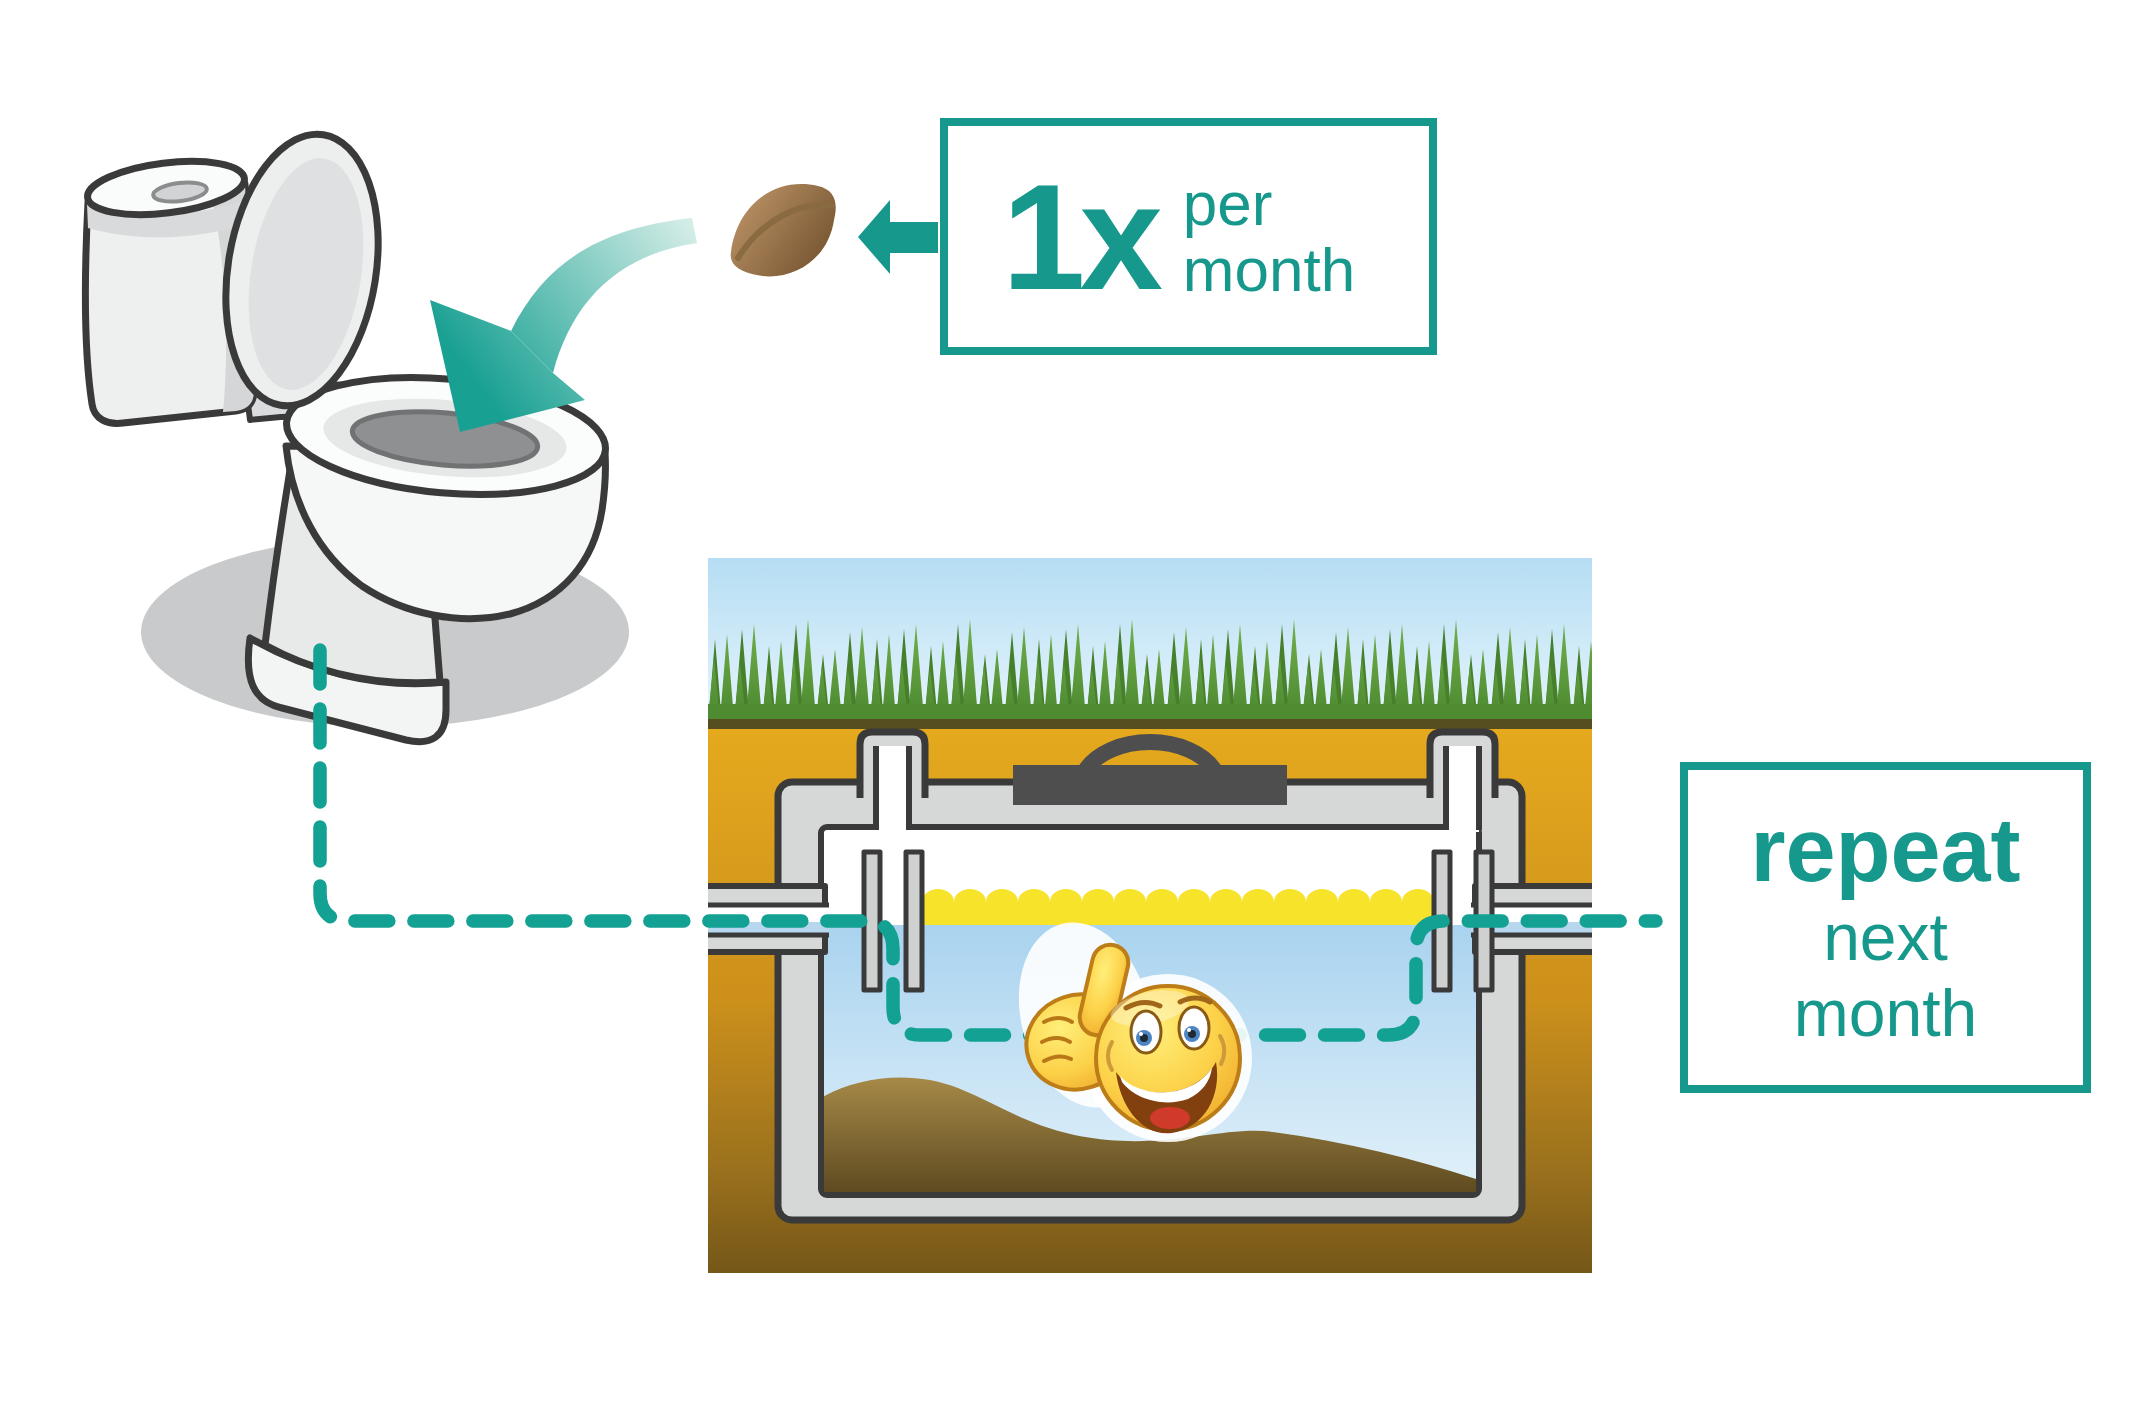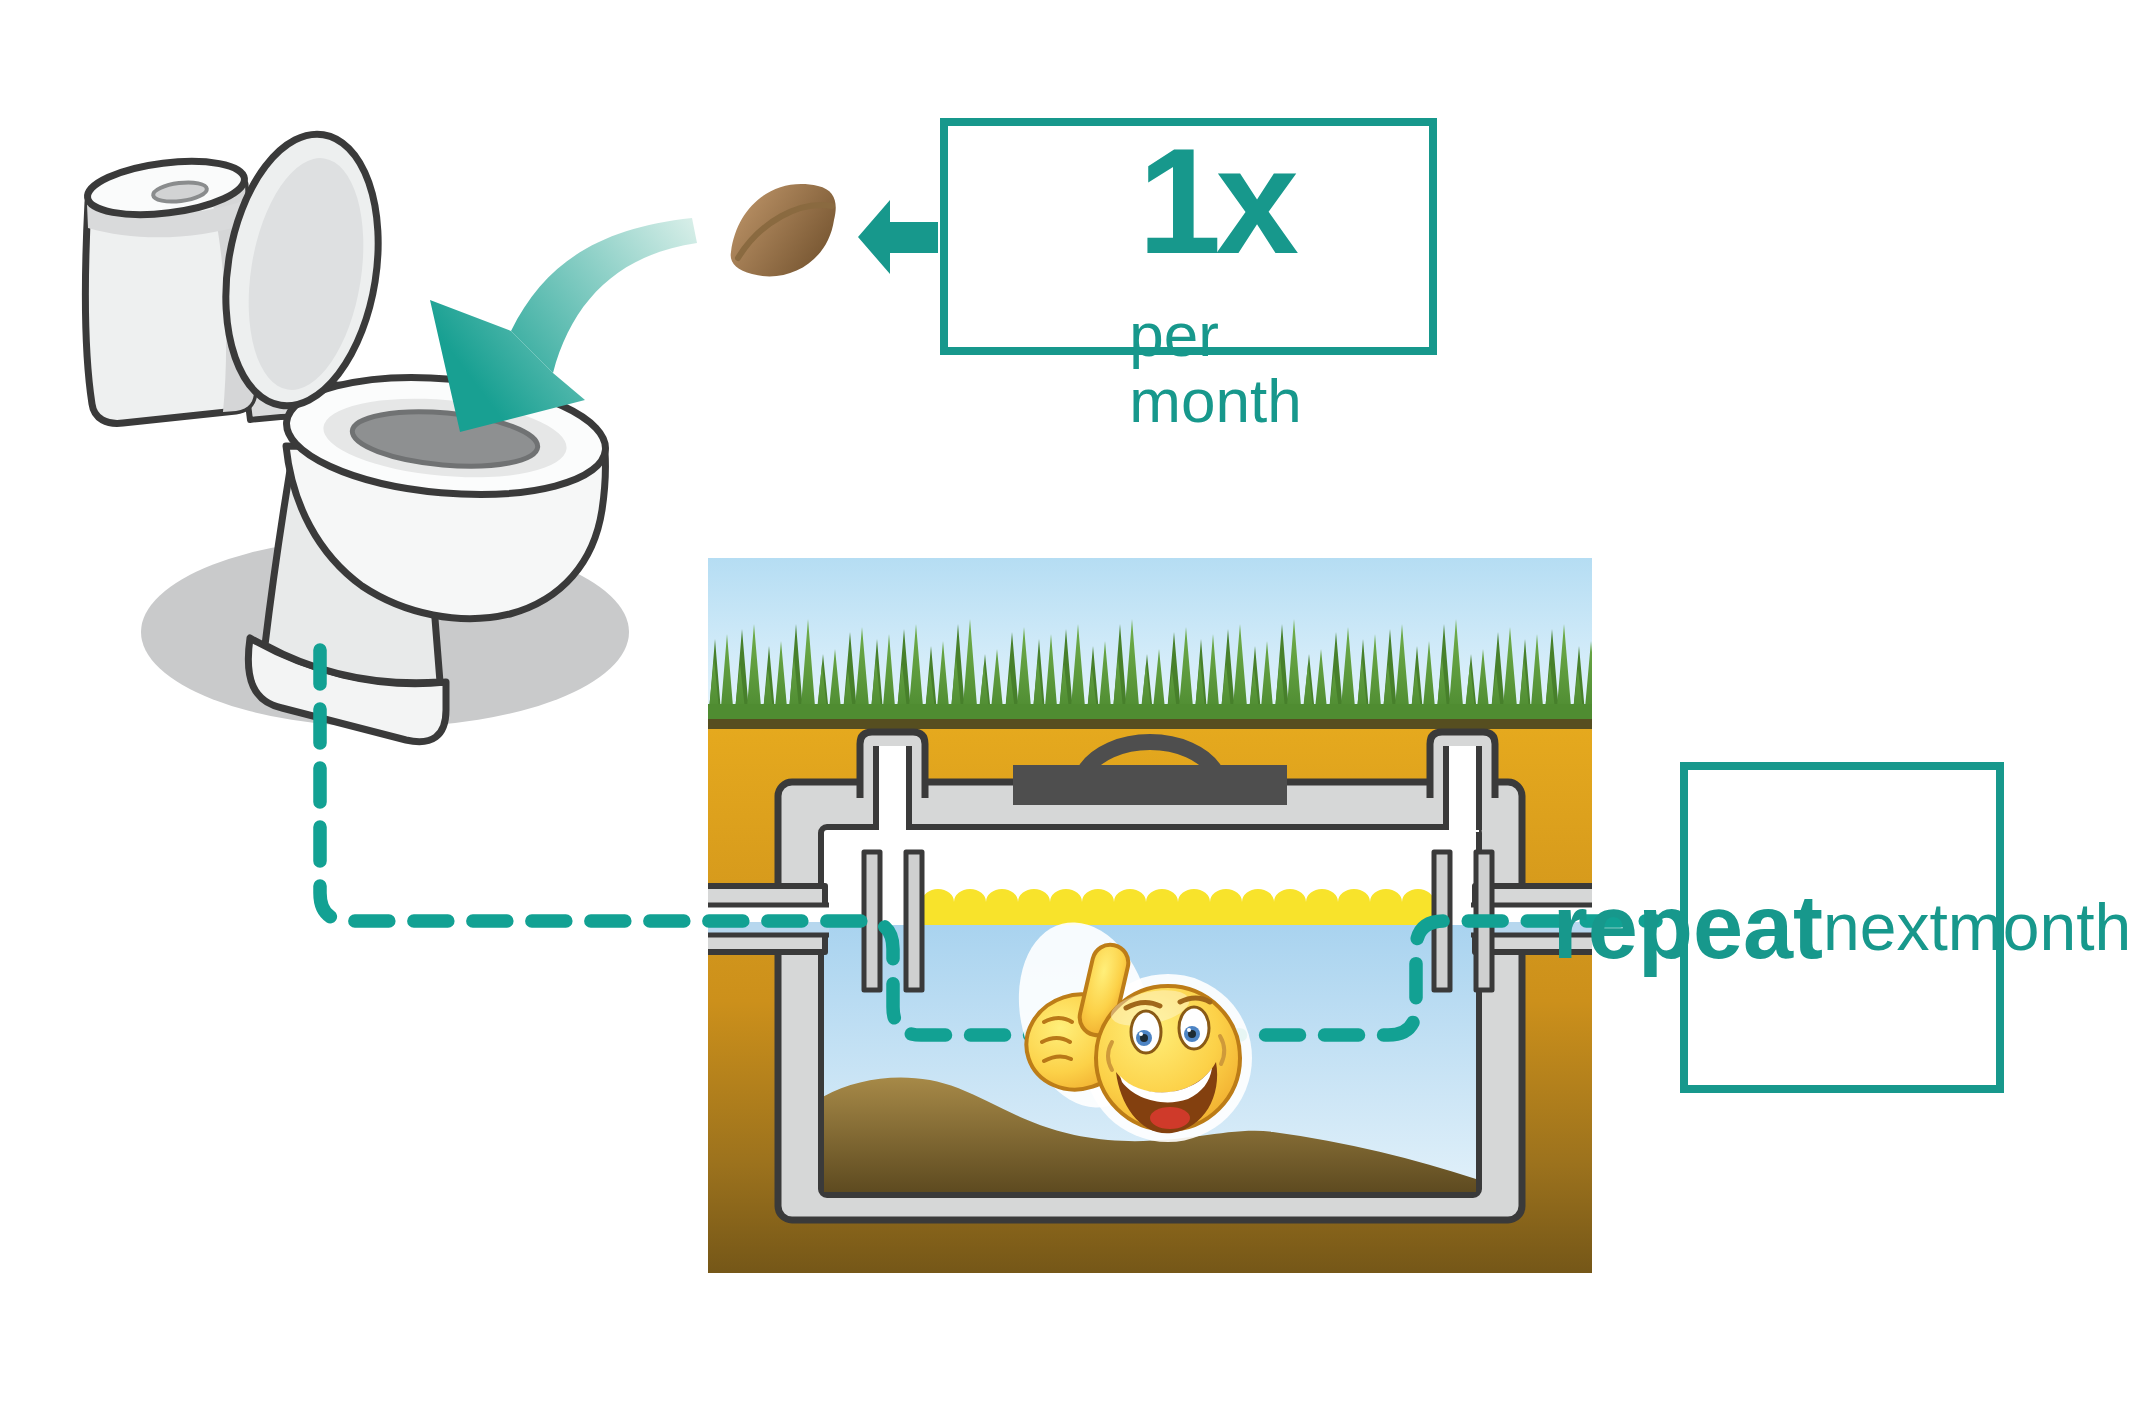--- a/index.html
+++ b/index.html
@@ -1,24 +1,24 @@
 <!DOCTYPE html>
 <html style="--accent: #17988C; --dash: #12A193; --outline: #3A3A3A; --tank_gray: #D6D7D7; --scum: #F8E32B; --water: #A9D3EF; --grass: #5B9A3B; --soil: #D99E1D; --sludge: #8A6E33; --pod_brown: #8A6540; --emoji_yellow: #FCD148;"><head>
 <meta charset="utf-8">
 <style>
   html,body{margin:0;padding:0;background:#ffffff;}
   #canvas{position:relative;width:2145px;height:1417px;background:#fff;overflow:hidden;
           font-family:"Liberation Sans",sans-serif;}
   .abs{position:absolute;}
   .callout{box-sizing:border-box;border:8px solid var(--accent);background:#fff;color:var(--accent);}
   #freq-box{left:940px;top:118px;width:497px;height:237px;display:flex;align-items:center;
-            padding-left:54px;gap:26px;flex-direction:column;}
+            padding-left:54px;gap:26px;}
   #freq-value{font-size:150px;font-weight:bold;letter-spacing:-6px;line-height:1;}
   #freq-unit{font-size:62px;font-weight:normal;line-height:66px;}
-  #repeat-box{left:1680px;top:762px;width:324px;height:331px;display:flex;flex-direction:row;
+  #repeat-box{left:1680px;top:762px;width:411px;height:331px;display:flex;flex-direction:column;
               justify-content:center;align-items:center;text-align:center;}
   #repeat-line1{font-size:90px;font-weight:bold;line-height:1.06;}
   .repeat-sub{font-size:66px;font-weight:normal;line-height:1.16;}
   .fill-accent{fill:var(--accent);}
   .stroke-dash{stroke:var(--dash);}
   .fill-scum{fill:var(--scum);}
   .fill-tank{fill:var(--tank_gray);}
   .outl{stroke:var(--outline);stroke-linejoin:round;}
   svg{display:block;}
 </style>

